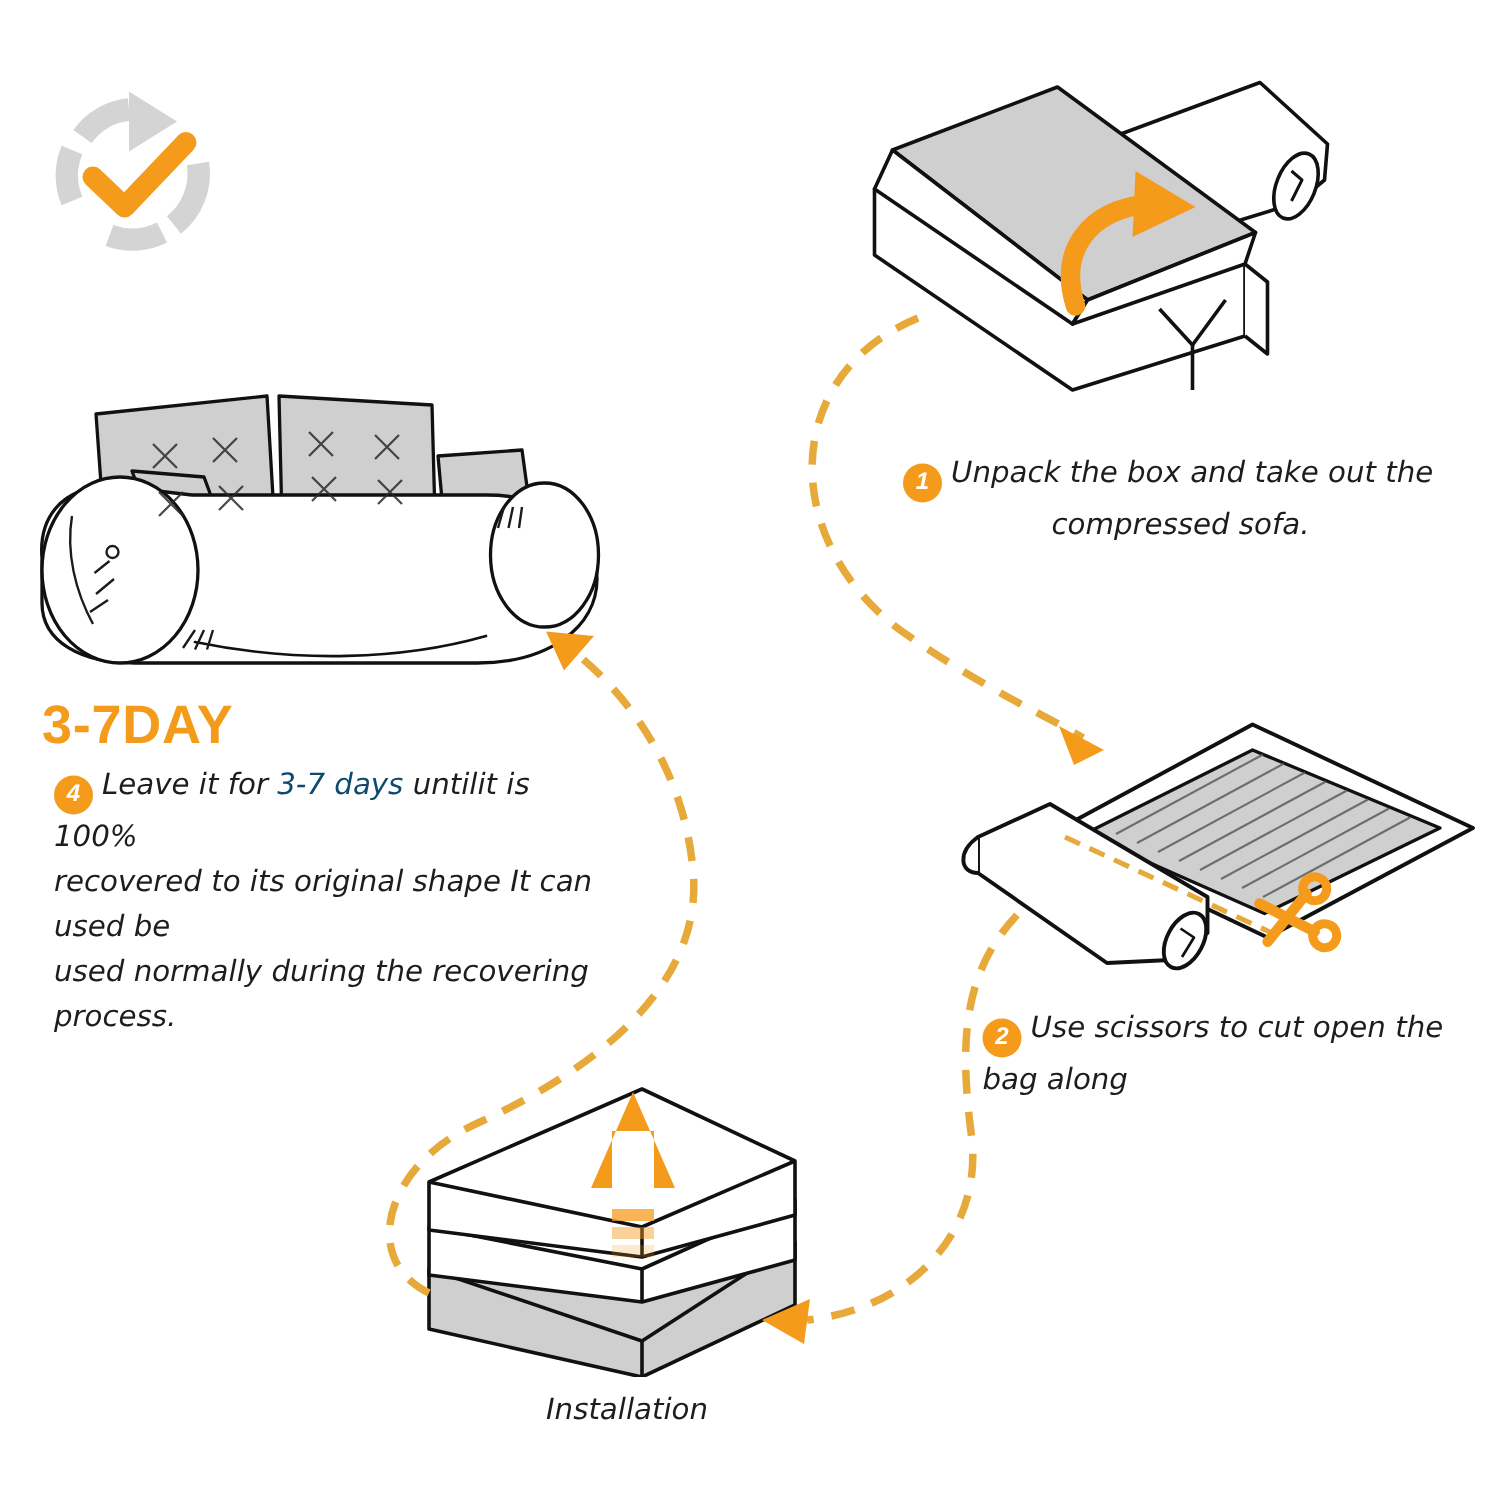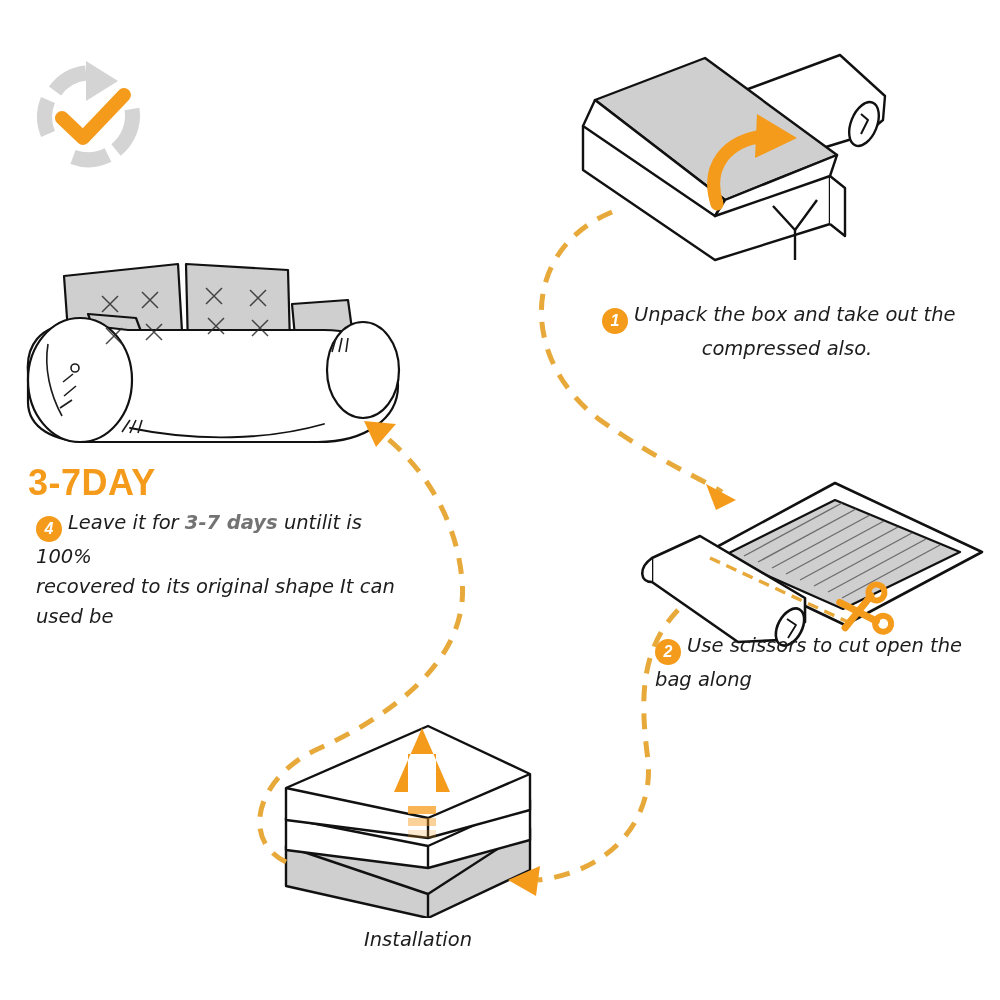--- a/index.html
+++ b/index.html
@@ -35,28 +35,28 @@
   }
   .steptext .line{display:block;}
   .badge{
     display:inline-block;width:26px;height:26px;border-radius:50%;
     background:#F59B1C;color:#ffffff;
     font-family:"Liberation Sans", sans-serif;
     font-style:italic;font-weight:bold;font-size:16px;
     text-align:center;line-height:26px;
     vertical-align:-5px;margin-right:6px;
   }
-  .hl{color:#737373;font-weight:bold;}
+  .hl{color:#0c4a6e;font-weight:normal;}
   .note{color:#F59B1C;font-weight:bold;}
 
   
   #step1-text{left:602px;top:272px;width:370px;text-align:center;margin-top:28px;}
   #step1-text .l1{text-align:left;}
   
-  #step2-text{left:655px;top:631px;width:330px;text-align:center;}
+  #step2-text{left:655px;top:670px;width:330px;text-align:center;}
   #step2-text .l1{text-align:left;}
   
   #step3-text{left:278px;top:925px;width:280px;text-align:center;}
   #step3-text .l1{text-align:left;}
   
   #step4-text{left:36px;top:508px;width:360px;text-align:left;}
 
   #day-label{
     position:absolute;left:28px;top:462px;
     font-family:"Liberation Sans", sans-serif;
@@ -119,21 +119,21 @@
         <path d="M 152 156 C 140 118 162 92 200 88" fill="none" stroke="#F59B1C" stroke-width="13" stroke-linecap="round"></path>
         <path d="M 192 66 L 232 90 L 190 110 Z" fill="#F59B1C"></path>
       </g>
     </svg>
   </div>
 
   <div id="step1-text" class="steptext">
     <span class="line l1">
       <span class="badge">1</span><span>Unpack the box and take out the</span>
     </span>
-    <span class="line">compressed also.</span>
+    <span class="line">compressed sofa.</span>
   </div>
 
   <div id="ill-bag" class="abs">
     <svg viewBox="0 0 365 200" width="365" height="200">
       <g stroke="#111" stroke-width="2.6" fill="none" stroke-linejoin="round">
 
         <path d="M 205 13 L 352 82 L 215 155 L 70 86 Z" fill="#ffffff"></path>
 
         <path d="M 205 30 L 330 82 L 213 139 L 93 86 Z" fill="#cfcfcf" stroke-width="2.2"></path>
       </g>
@@ -248,20 +248,21 @@
     </svg>
   </div>
 
   <div id="day-label">3-7DAY</div>
 
   <div id="step4-text" class="steptext">
     <span class="line l1">
       <span class="badge">4</span><span>Leave it for </span><span class="hl">3-7 days</span><span> untilit is 100%</span>
     </span>
     <span class="line">recovered to its original shape It can used be</span>
+    <span class="line">used normally during the recovering process.</span>
   </div>
 
   <svg id="arrows" class="abs" viewBox="0 0 1000 1000">
     <g fill="none" stroke="#E8A93B" stroke-width="5" stroke-dasharray="16 12" stroke-linecap="butt">
 
       <path d="M 612 212 C 520 250 520 360 600 420 C 660 462 700 478 722 492"></path>
 
       <path d="M 678 610 C 640 650 640 700 648 760 C 654 820 610 872 538 880"></path>
 
       <path d="M 286 862 C 240 840 256 776 320 748 C 390 716 470 660 462 580

